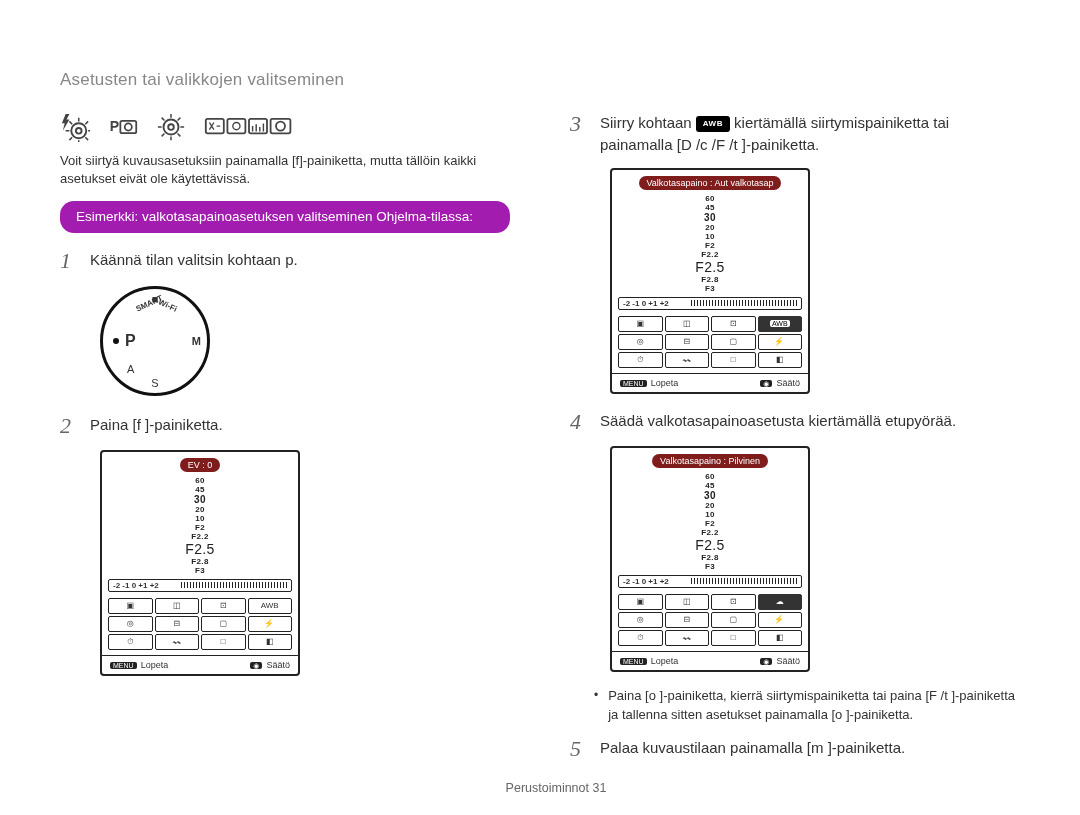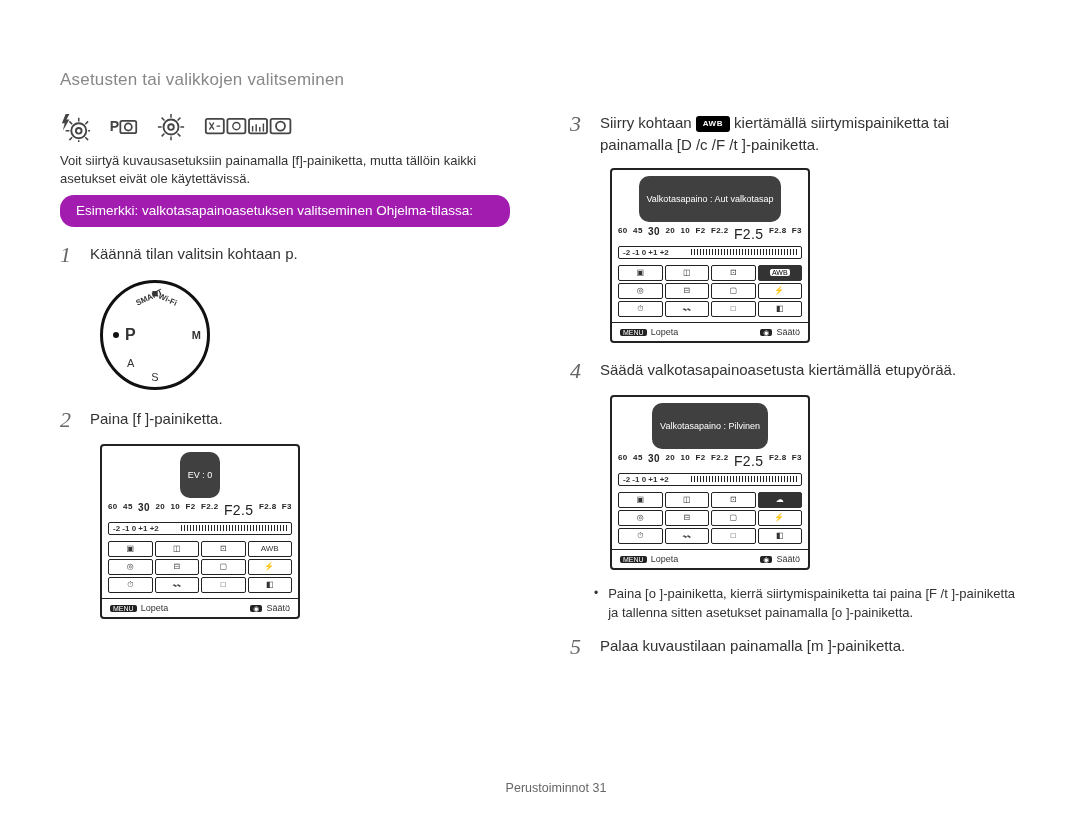--- a/index.html
+++ b/index.html
@@ -22,21 +22,21 @@
   .columns {
     display: flex;
     gap: 60px;
   }
   .col { flex: 1; }
   .icon-row {
     display: flex;
     gap: 18px;
     margin-bottom: 10px;
   }
-  .intro-text { font-size: 13px; line-height: 1.35; margin-bottom: 8px; }
+  .intro-text { font-size: 13px; line-height: 1.35; margin-bottom: 14px; }
   .example-pill {
     background: #a21caf;
     color: #fff;
     border-radius: 14px;
     padding: 7px 16px;
     font-size: 13.5px;
     line-height: 1.35;
     margin-bottom: 16px;
   }
   .step {
@@ -84,32 +84,33 @@
     border: 2px solid #222;
     border-radius: 4px;
     background:#fff;
     margin-left: 40px;
     margin-bottom: 14px;
     font-family: Arial, sans-serif;
     overflow:hidden;
   }
   .lcd .header-pill {
     margin: 6px auto 4px;
-    background:#404040; color:#fff; border-radius:10px;
-    text-align:center; font-size:9px; padding:18px 8px;
+    background:#7f1d1d; color:#fff; border-radius:10px;
+    text-align:center; font-size:9px; padding:2px 8px;
     width: fit-content;
   }
   .lcd .line-nums {
     font-size: 8px;
     text-align:center;
     letter-spacing:0.4px;
     padding: 0 6px 2px;
     display:flex; justify-content:space-between;
     color:#222;
     font-weight:bold;
+    flex-direction:column;
   }
   .lcd .big30 { font-size:10px; font-weight:700; }
   .lcd .f25 { font-size:14px; font-weight:400; }
   .lcd .ev-scale {
     border:1px solid #222; border-radius:2px;
     margin: 2px 6px 4px;
     font-size:8px; font-weight:bold;
     padding:1px 4px;
     display:flex; gap:22px; align-items:center;
   }

